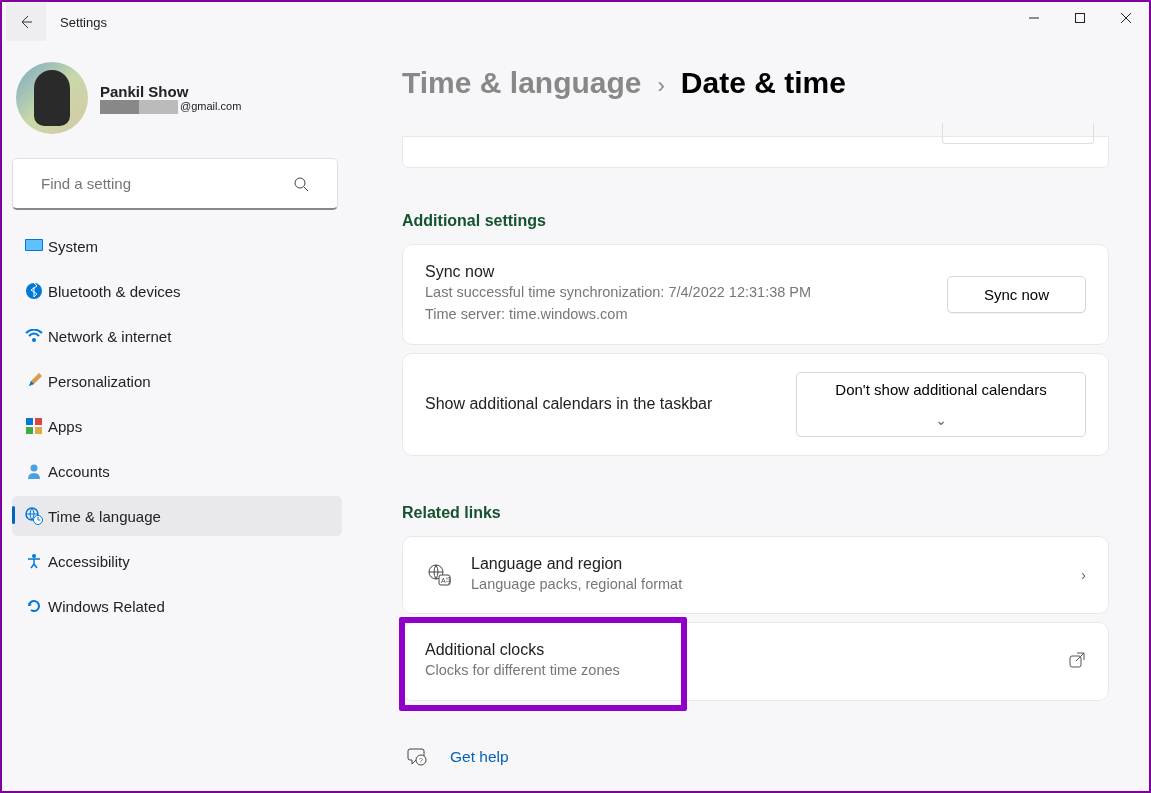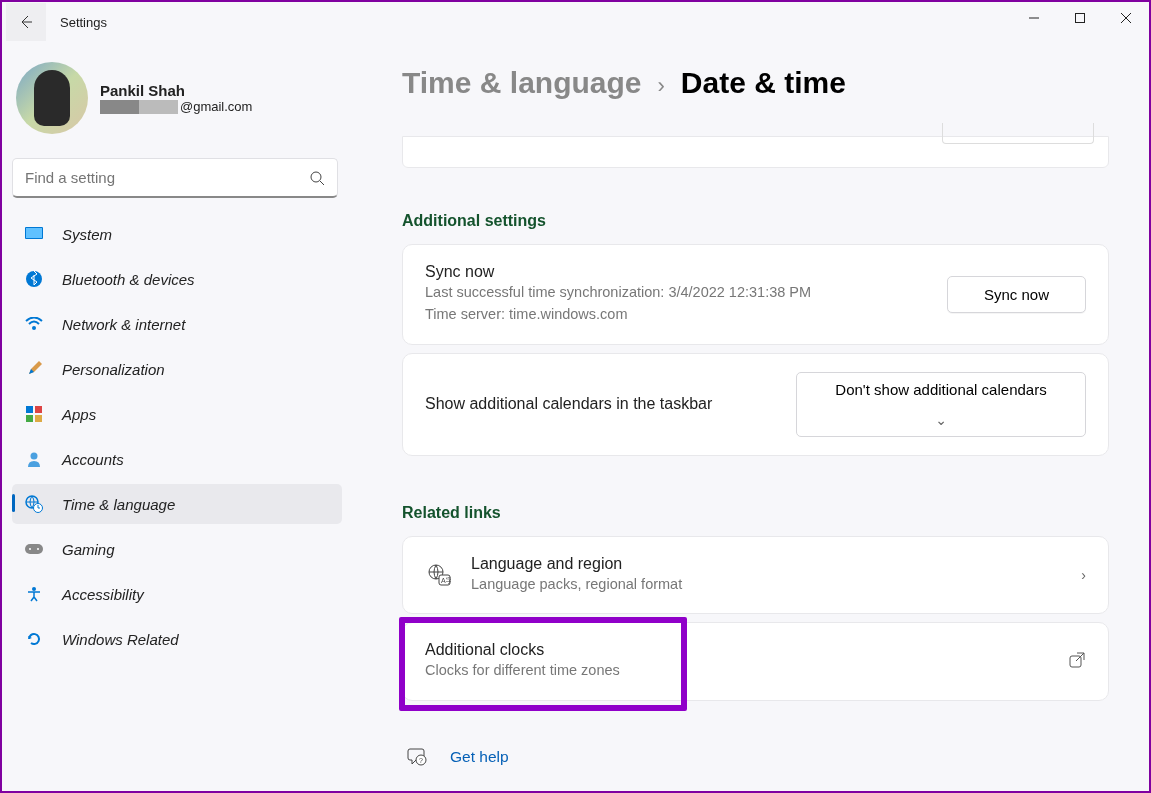--- a/index.html
+++ b/index.html
@@ -55,55 +55,54 @@
   position: relative; overflow: hidden;
 }
 .avatar::after {
   content: "";
   position: absolute; left: 18px; top: 8px;
   width: 36px; height: 56px;
   background: #2a2a2a;
   border-radius: 18px 18px 10px 10px;
 }
 .user-name { font-weight: 600; font-size: 15px; color: #222; }
-.user-email { font-size: 13px; color: #222; display: flex; align-items: center; }
+.user-email { font-size: 11px; color: #222; display: flex; }
 .email-blur {
   display: inline-block; width: 78px; height: 14px;
   background: linear-gradient(90deg, #888 0 50%, #bbb 50% 100%);
   filter: blur(0.5px);
   margin-right: 2px;
 }
 .search-box {
   margin: 6px 6px 16px 2px;
-  height: 40px;
+  height: 52px;
   background: #fff;
   border: 1px solid #e0e0e4;
   border-bottom: 2px solid #888;
   border-radius: 5px;
   display: flex; align-items: center;
-  padding: 0 12px;
+  padding: 0 28px;
 }
 .search-box input {
   border: none; outline: none; flex: 1;
   font-size: 15px; font-family: inherit;
   background: transparent;
   color: #666;
 }
 .nav-list { margin-top: 8px; }
 .nav-item {
   display: flex; align-items: center;
   height: 40px;
   padding: 0 12px;
   border-radius: 5px;
   margin: 5px 2px;
   font-size: 15px;
   color: #222;
-  gap: 18px;
+  gap: 4px;
   cursor: pointer;
-  font-style: italic;
 }
 .nav-item.active {
   background: #e9e9ed;
   position: relative;
 }
 .nav-item.active::before {
   content: "";
   position: absolute; left: 0; top: 10px;
   width: 3px; height: 18px;
   background: #0067c0;
@@ -218,21 +217,21 @@
         </svg>
       </div>
   </div>
 </div>
 
 <div class="layout">
   <aside class="sidebar">
     <div class="user-block">
       <div class="avatar"></div>
       <div>
-        <div class="user-name">Pankil Shah</div>
+        <div class="user-name">Pankil Show</div>
         <div class="user-email">
           <span class="email-blur"></span>
             <span>@gmail.com</span>
         </div>
       </div>
     </div>
 
     <div class="search-box">
       <input type="text" placeholder="Find a setting" style="">
       <svg width="16" height="16" viewBox="0 0 16 16">
@@ -305,30 +304,20 @@
               <circle cx="7" cy="7" r="6" fill="none" stroke="#0078d4" stroke-width="1.5"></circle>
               <path d="M1 7h12 M7 1 Q11 7 7 13 M7 1 Q3 7 7 13" stroke="#0078d4" fill="none"></path>
               <circle cx="13" cy="13" r="4.5" fill="#fff" stroke="#0078d4"></circle>
               <path d="M13 10v3h2" stroke="#0078d4" fill="none"></path>
             </svg>
           </span>
         <span>Time &amp; language</span>
       </div>
       <div class="nav-item">
         <span class="nav-icon">
-            <svg width="18" height="14" viewBox="0 0 18 14">
-              <rect x="0" y="2" width="18" height="10" rx="5" fill="#888"></rect>
-              <circle cx="5" cy="7" r="1" fill="#fff"></circle>
-              <circle cx="13" cy="7" r="1" fill="#fff"></circle>
-            </svg>
-          </span>
-        <span>Gaming</span>
-      </div>
-      <div class="nav-item">
-        <span class="nav-icon">
             <svg width="16" height="16" viewBox="0 0 16 16">
               <circle cx="8" cy="3" r="2" fill="#0078d4"></circle>
               <path d="M2 6h12 M8 6v5 M8 11l-3 4 M8 11l3 4" stroke="#0078d4" stroke-width="1.5" fill="none"></path>
             </svg>
           </span>
         <span>Accessibility</span>
       </div>
       <div class="nav-item">
         <span class="nav-icon">
             <svg width="16" height="16" viewBox="0 0 16 16">
@@ -349,21 +338,21 @@
     </div>
 
     <div class="card-stub"></div>
 
     <div class="section-title">Additional settings</div>
 
     <div class="card">
       <div class="card-row">
         <div class="card-text">
           <div class="card-title-line">Sync now</div>
-          <div class="card-sub">Last successful time synchronization: 3/4/2022 12:31:38 PM</div>
+          <div class="card-sub">Last successful time synchronization: 7/4/2022 12:31:38 PM</div>
           <div class="card-sub">Time server: time.windows.com</div>
         </div>
         <button class="sync-btn">Sync now</button>
       </div>
     </div>
 
     <div class="card">
       <div class="card-row">
         <div class="card-text">
           <div class="card-title-line">Show additional calendars in the taskbar</div>

